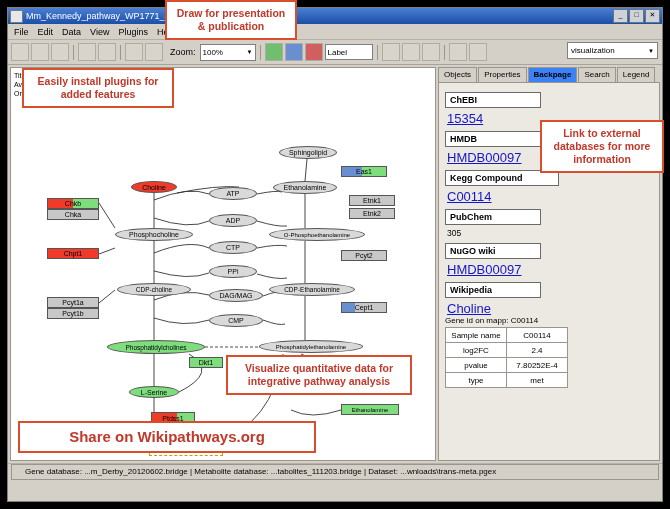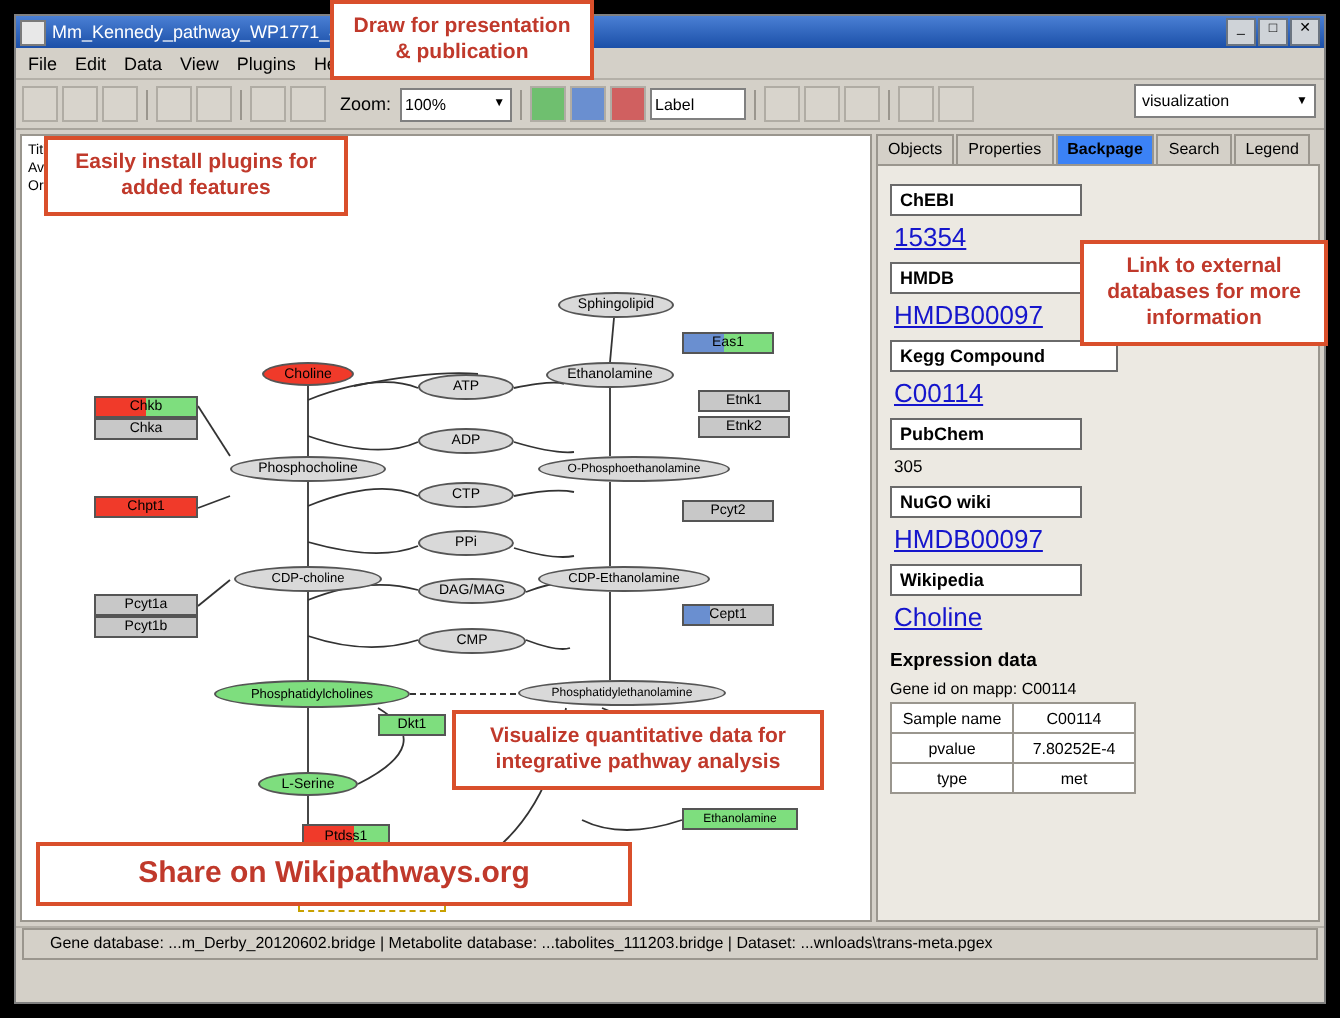--- a/index.html
+++ b/index.html
@@ -219,29 +219,32 @@
 
         <div class="dbbox">PubChem</div>
         <div class="dbplain">305</div>
 
         <div class="dbbox">NuGO wiki</div>
         <div class="dblink">HMDB00097</div>
 
         <div class="dbbox">Wikipedia</div>
         <div class="dblink">Choline</div>
 
-        <div class="exptitle">Expression data</div>
         <div class="geneid">Gene id on mapp: C00114</div>
         <table class="exp">
           <tbody>
               <tr>
             <td>Sample name</td>
             <td>C00114</td>
           </tr>
           <tr>
+            <td>log2FC</td>
+            <td>2.4</td>
+          </tr>
+          <tr>
             <td>pvalue</td>
             <td>7.80252E-4</td>
           </tr>
           <tr>
             <td>type</td>
             <td>met</td>
           </tr>
         </tbody>
           </table>
       </div>

